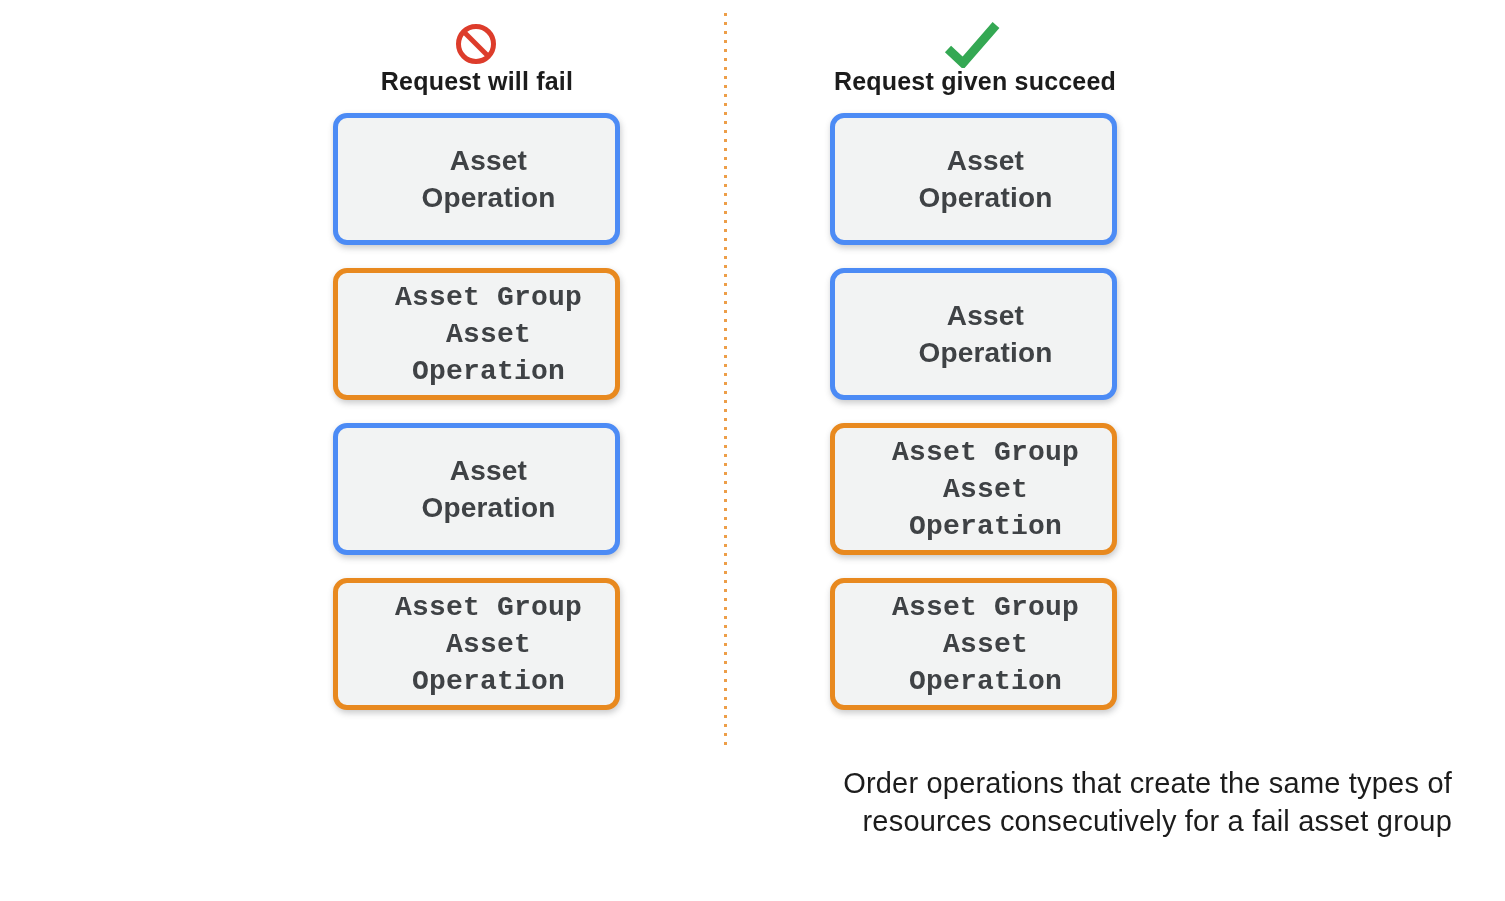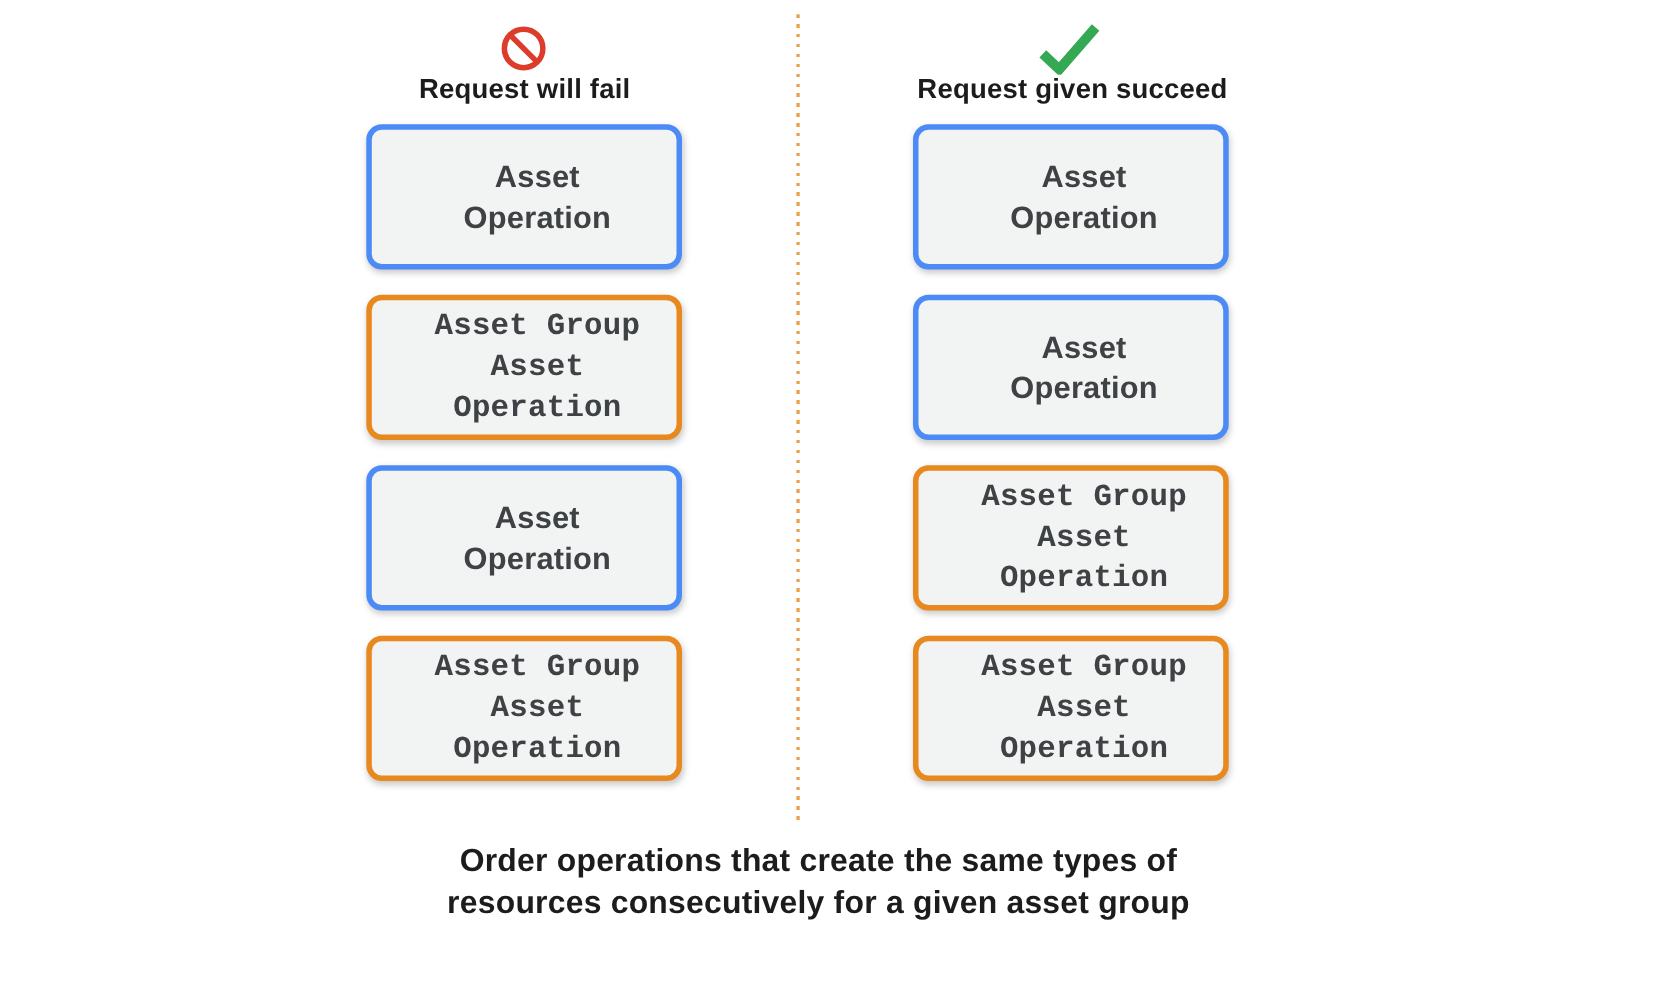--- a/index.html
+++ b/index.html
@@ -82,23 +82,23 @@
       var(--divider-orange) 3px,
       transparent 3px,
       transparent 9px
     );
   }
   .caption {
     position: absolute;
     left: 0;
     top: 764px;
     width: 1452px;
-    text-align: center;
+    text-align: right;
     font-size: 29px;
-    font-weight: 700;
+    font-weight: 400;
     line-height: 38px;
     color: var(--heading-text);
     letter-spacing: 0.2px;
     padding-left: 36px;
   }
 </style>
 </head>
 <body>
 
 <div class="canvas">
@@ -149,16 +149,16 @@
     <span>Asset Group</span>
     <span>Asset Operation</span>
   </div>
   <div class="op-box border-orange col-succeed row-4">
     <span>Asset Group</span>
     <span>Asset Operation</span>
   </div>
 
   <div class="caption">
     <div>Order operations that create the same types of</div>
-    <div>resources consecutively for a given asset group</div>
+    <div>resources consecutively for a fail asset group</div>
   </div>
 
 </div>
 
 </body></html>

